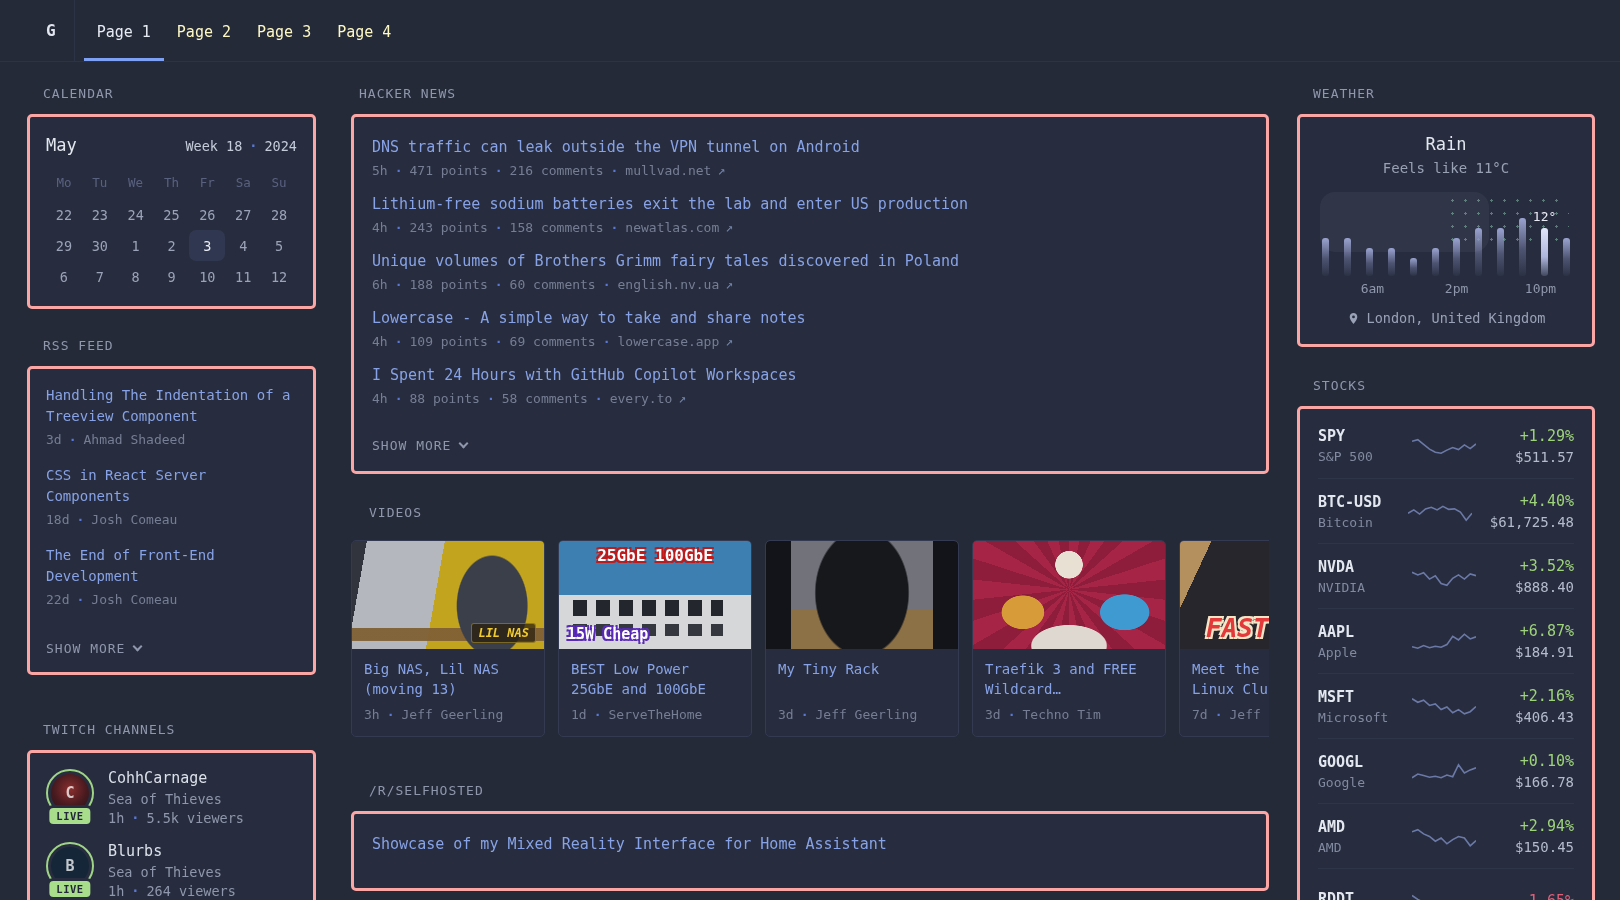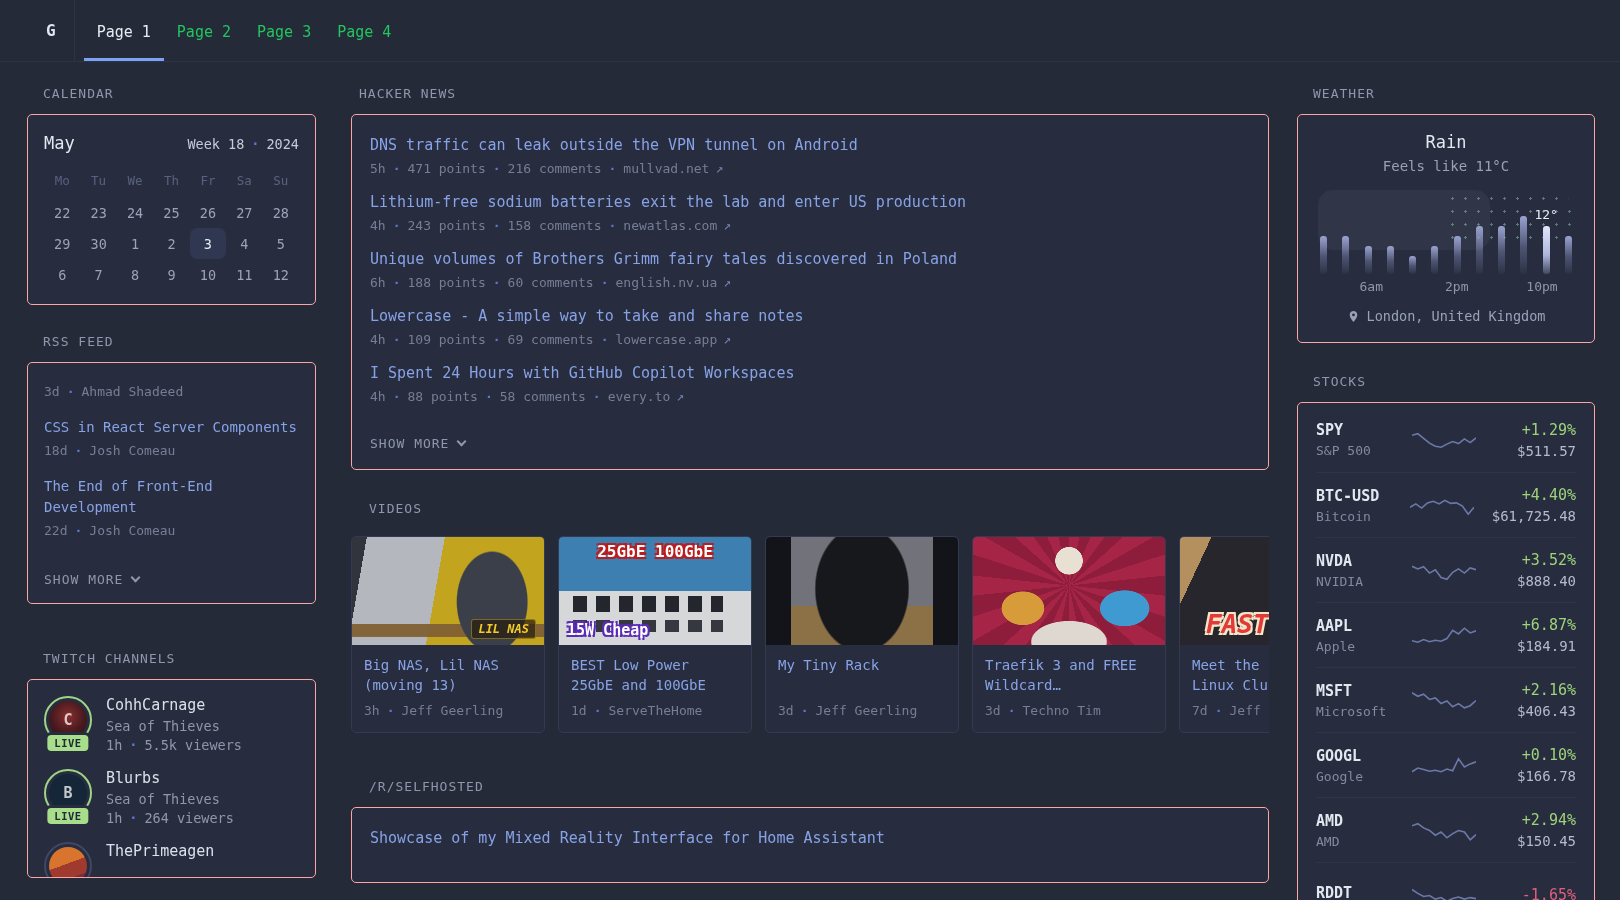--- a/index.html
+++ b/index.html
@@ -7,31 +7,31 @@
   body {
     background:#252a39; color:#aab1c2;
     font-family:"DejaVu Sans Mono","Liberation Mono",monospace;
     font-size:14px; position:relative;
   }
   a { text-decoration:none; cursor:pointer; }
 
   
   .nav { height:62px; border-bottom:1px solid #2d3346; display:flex; align-items:stretch; padding:0 40px; }
   .logo { display:flex; align-items:center; padding:0 18px 0 6px; border-right:1px solid #2d3346; margin-right:9px; color:#e2e6ef; font-size:16px; font-weight:bold; }
-  .tab { display:flex; align-items:center; padding:3px 13px 0 13px; color:#22c55e; font-size:15px; }
+  .tab { display:flex; align-items:center; padding:3px 13px 0 13px; color:#fef9c3; font-size:15px; }
   .tab.active { color:#e8ecf4; border-bottom:3px solid #7ea0f5; padding-top:6px; }
 
   
   .col { position:absolute; top:75px; }
   .col-left  { left:27px;  width:289px; }
   .col-mid   { left:351px; width:918px; }
   .col-right { left:1297px; width:298px; }
 
   h2.sec { font-size:13px; font-weight:normal; letter-spacing:1px; color:#8f97ac; }
-  .card { background:#272d3e; border:1px solid #fca5a5; border-radius:5px; }
+  .card { background:#272d3e; border:3px solid #fca5a5; border-radius:5px; }
 
   .w-cal   h2 { margin:11px 0 13px 16px; }
   .w-rss   h2 { margin:29px 0 13px 16px; }
   .w-twitch h2 { margin:47px 0 13px 16px; }
   .w-hn    h2 { margin:11px 0 13px 8px; }
   .w-videos h2 { margin:31px 0 20px 18px; }
   .w-reddit h2 { margin:46px 0 13px 18px; }
   .w-weather h2 { margin:11px 0 13px 16px; }
   .w-stocks h2 { margin:31px 0 13px 16px; }
 
@@ -209,20 +209,21 @@
           <span class="cday">12</span>
         </div>
     </div>
   </div>
 
   <div class="w-rss">
     <h2 class="sec">RSS FEED</h2>
     <div class="card rss-card">
       <div>
   <div class="rss-item">
+    <a class="rss-title link">Handling The Indentation of a Treeview Component</a>
     <div class="meta">
       <span>3d</span><span class="dot">·</span><span>Ahmad Shadeed</span>
     </div>
   </div>
 
   <div class="rss-item">
     <a class="rss-title link">CSS in React Server Components</a>
     <div class="meta">
       <span>18d</span><span class="dot">·</span><span>Josh Comeau</span>
     </div>

